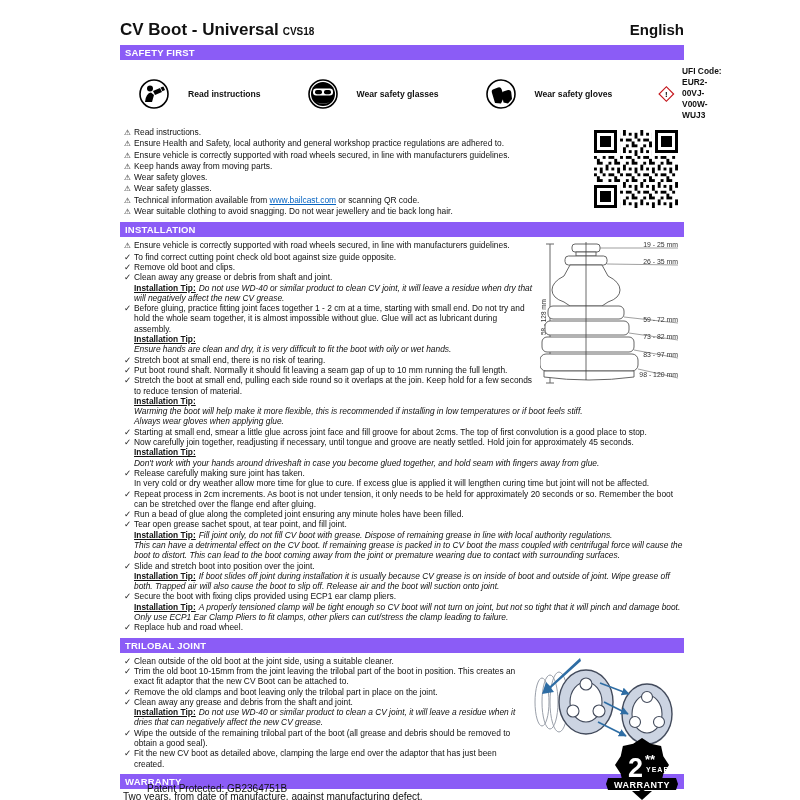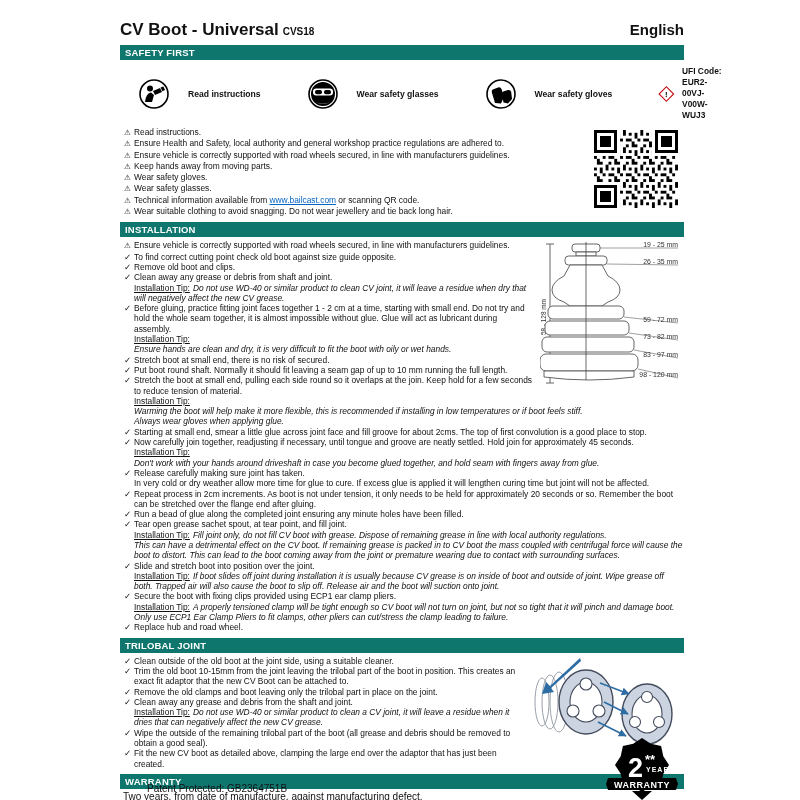--- a/index.html
+++ b/index.html
@@ -11,40 +11,40 @@
   .content { position:absolute; left:120px; top:12px; width:564px; }
 
   
   .hdr { display:flex; align-items:baseline; padding-top:8px; }
   .hdr .title { font-size:17px; font-weight:bold; }
   .hdr .code { font-size:10px; font-weight:bold; margin-left:4px; }
   .hdr .lang { margin-left:auto; font-size:15px; font-weight:bold; }
 
   
   .bar {
-    background:#0f766e; color:#fff; font-size:9.5px; font-weight:bold;
+    background:#8b5cf6; color:#fff; font-size:9.5px; font-weight:bold;
     padding:2px 4px 2px 5px; letter-spacing:.2px; margin-top:5px;
   }
 
   
   .icons-row { display:flex; align-items:center; padding:6px 0 4px 18px; gap:8px; }
   .icon-group { display:flex; align-items:center; gap:18px; margin-right:38px; }
   .icon-group .lbl { font-size:8.6px; font-weight:bold; white-space:nowrap; }
   .ufi { display:flex; align-items:center; gap:7px; margin-left:auto; margin-right:2px; }
   .ufi .txt { font-size:8.4px; font-weight:bold; line-height:11px; }
 
   
   .doc-list { font-size:8.4px; line-height:10.3px; }
   .li { display:flex; }
   .li .bullet { flex:0 0 14px; width:14px; text-align:left; padding-left:4px; color:#222; }
   .bullet.bw::before { content:"\26A0"; font-size:7.6px; }
   .bullet.bc::before { content:"\2713"; font-size:8.6px; }
   .bullet.bn::before { content:""; }
   .li .txt { flex:1; }
-  .tip { font-weight:normal; text-decoration:underline; }
+  .tip { font-weight:bold; text-decoration:underline; }
   .tip:empty { display:none; }
   .tip:not(:empty) { margin-right:3px; }
   .it { font-style:italic; }
   .link { color:#0563c1; text-decoration:underline; cursor:pointer; }
   .link:empty { display:none; }
 
   
   .safety-body { padding-top:2px; }
   .qr-float { float:right; width:92px; height:84px; margin:0 2px 2px 8px; }
 
@@ -273,21 +273,21 @@
             <span class="txt"><span class="tip">Installation Tip:</span><span></span></span>
           </div>
 
           <div class="li">
             <span class="bullet bn"></span>
             <span class="txt"><span class="it">Ensure hands are clean and dry, it is very difficult to fit the boot with oily or wet hands.</span></span>
           </div>
 
           <div class="li">
             <span class="bullet bc"></span>
-            <span class="txt"><span>Stretch boot at small end, there is no risk of secured.</span></span>
+            <span class="txt"><span>Stretch boot at small end, there is no risk of tearing.</span></span>
           </div>
 
           <div class="li">
             <span class="bullet bc"></span>
             <span class="txt"><span>Put boot round shaft. Normally it should fit leaving a seam gap of up to 10 mm running the full length.</span></span>
           </div>
 
           <div class="li">
             <span class="bullet bc"></span>
             <span class="txt"><span>Stretch the boot at small end, pulling each side round so it overlaps at the join. Keep hold for a few seconds to reduce tension of material.</span></span>

